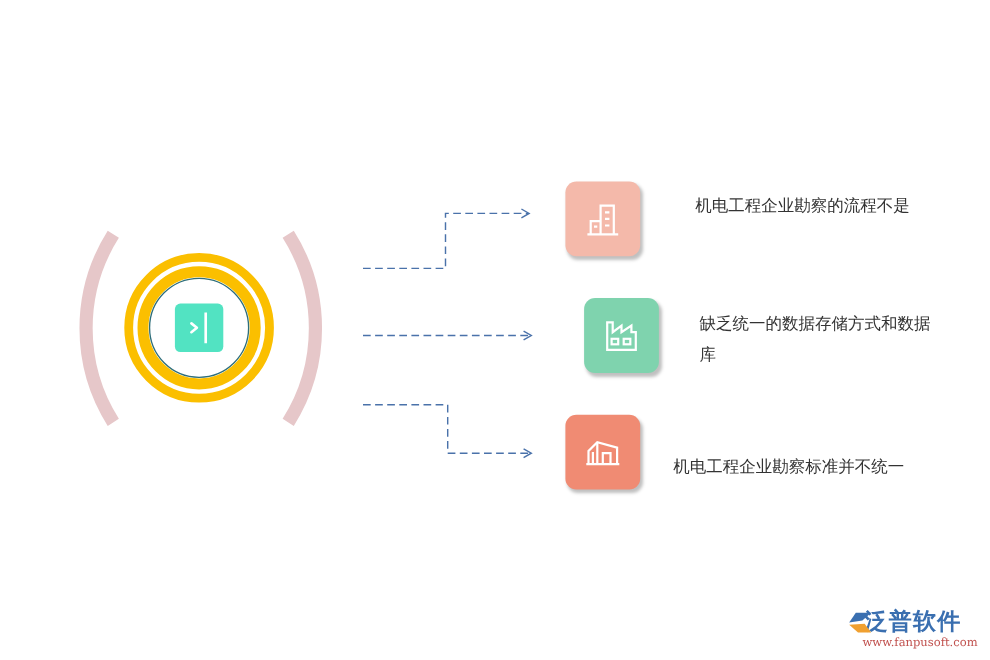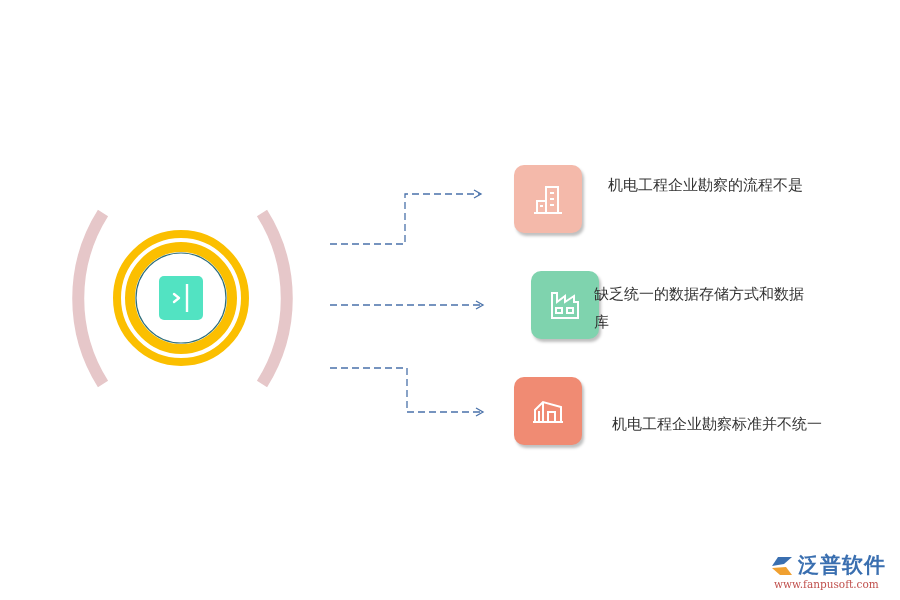--- a/index.html
+++ b/index.html
@@ -4,22 +4,22 @@
 <style>
   html, body { margin:0; padding:0; }
   body { width:900px; height:600px; background:#ffffff; position:relative; overflow:hidden;
          font-family:"DejaVu Sans", "Liberation Sans", sans-serif; }
   .abs { position:absolute; }
   svg.overlay { position:absolute; left:0; top:0; }
   .card { position:absolute; width:68px; height:68px; border-radius:10px;
           box-shadow: 2px 3px 3px rgba(0,0,0,0.25); display:flex; align-items:center; justify-content:center; }
   .label { position:absolute; font-size:15px; color:#333333; line-height:28px; width:240px; }
   .logo { position:absolute; left:770px; top:552px; width:125px; }
-  .logo-title { font-size:21px; color:#3a6fb0; font-weight:bold; letter-spacing:1px; margin-left:28px; line-height:26px; }
-  .logo-url { font-family:"DejaVu Serif", "Liberation Serif", serif; font-size:10.5px; color:#c0504d; line-height:12px; margin-left:4px; }
+  .logo-title { font-size:21px; color:#3a6fb0; font-weight:bold; letter-spacing:1px; margin-left:16px; line-height:26px; }
+  .logo-url { font-family:"DejaVu Serif", "Liberation Serif", serif; font-size:10.5px; color:#c0504d; line-height:12px; margin-left:14px; }
 </style>
 </head>
 <body>
 
 <svg class="overlay" width="900" height="600">
 
   <path d="M103,213 A160,160 0 0 0 103,384" fill="none" stroke="#e6c7c9" stroke-width="12" stroke-linecap="butt"></path>
 
   <path d="M262,213 A160,160 0 0 1 262,384" fill="none" stroke="#e6c7c9" stroke-width="12" stroke-linecap="butt"></path>
 
@@ -52,34 +52,34 @@
   <svg width="40" height="40" viewBox="0 0 40 40">
     <g fill="none" stroke="#ffffff" stroke-width="2">
       <path d="M6,34 L34,34"></path>
       <path d="M9,34 L9,22 L18,22"></path>
       <path d="M18,34 L18,8 L30,8 L30,34"></path>
       <path d="M12,27 L15,27"></path>
       <path d="M22,14 L26,14 M22,20 L26,20 M22,26 L26,26"></path>
     </g>
   </svg>
 </div>
-<div class="label" style="left:608px; top:173px;font-family:Liberation Mono, monospace;">
+<div class="label" style="left:632px; top:173px;">
   <div>机电工程企业勘察的流程不是</div>
 </div>
 
 <div class="card" style="left:531px; top:271px; background:#7fd3ae;">
   <svg width="40" height="40" viewBox="0 0 40 40">
     <g fill="none" stroke="#ffffff" stroke-width="2">
       <path d="M7,33 L7,8 L12,8 L12,17 L20,11 L20,17 L29,11 L29,17 L33,17 L33,33 Z"></path>
       <rect x="11" y="23" width="6" height="5"></rect>
       <rect x="22" y="23" width="6" height="5"></rect>
     </g>
   </svg>
 </div>
-<div class="label" style="left:594px; top:280px;">
+<div class="label" style="left:636px; top:280px;">
   <div>缺乏统一的数据存储方式和数据</div>
   <div>库</div>
 </div>
 
 <div class="card" style="left:514px; top:377px; background:#f08b73;">
   <svg width="40" height="40" viewBox="0 0 40 40">
     <g fill="none" stroke="#ffffff" stroke-width="2">
       <path d="M5,31 L35,31"></path>
       <path d="M7,31 L7,19 L15,11 L33,16 L33,31"></path>
       <path d="M15,11 L15,31"></path>

